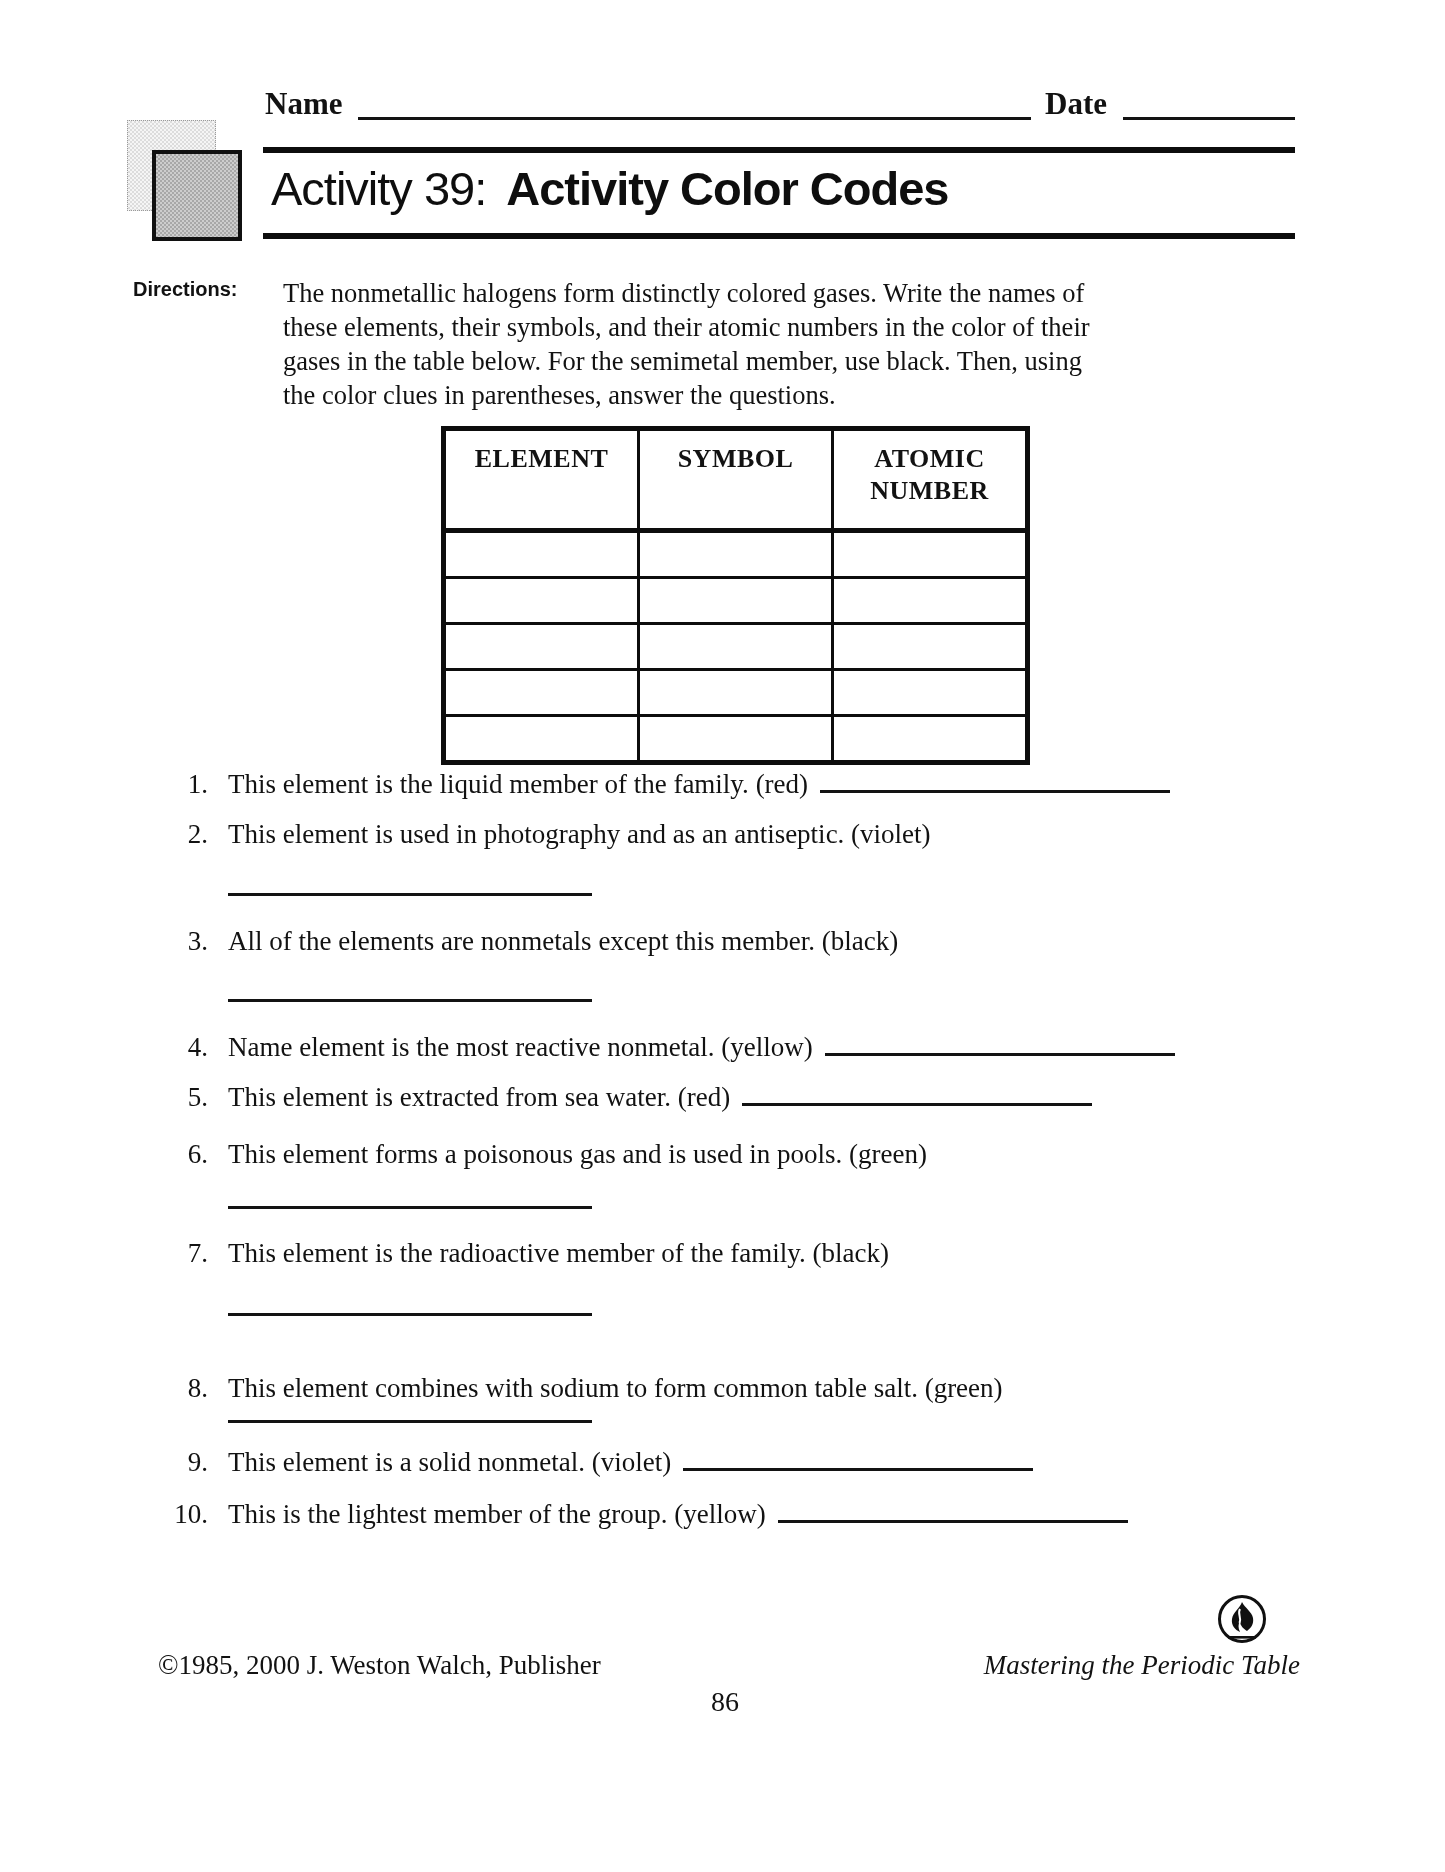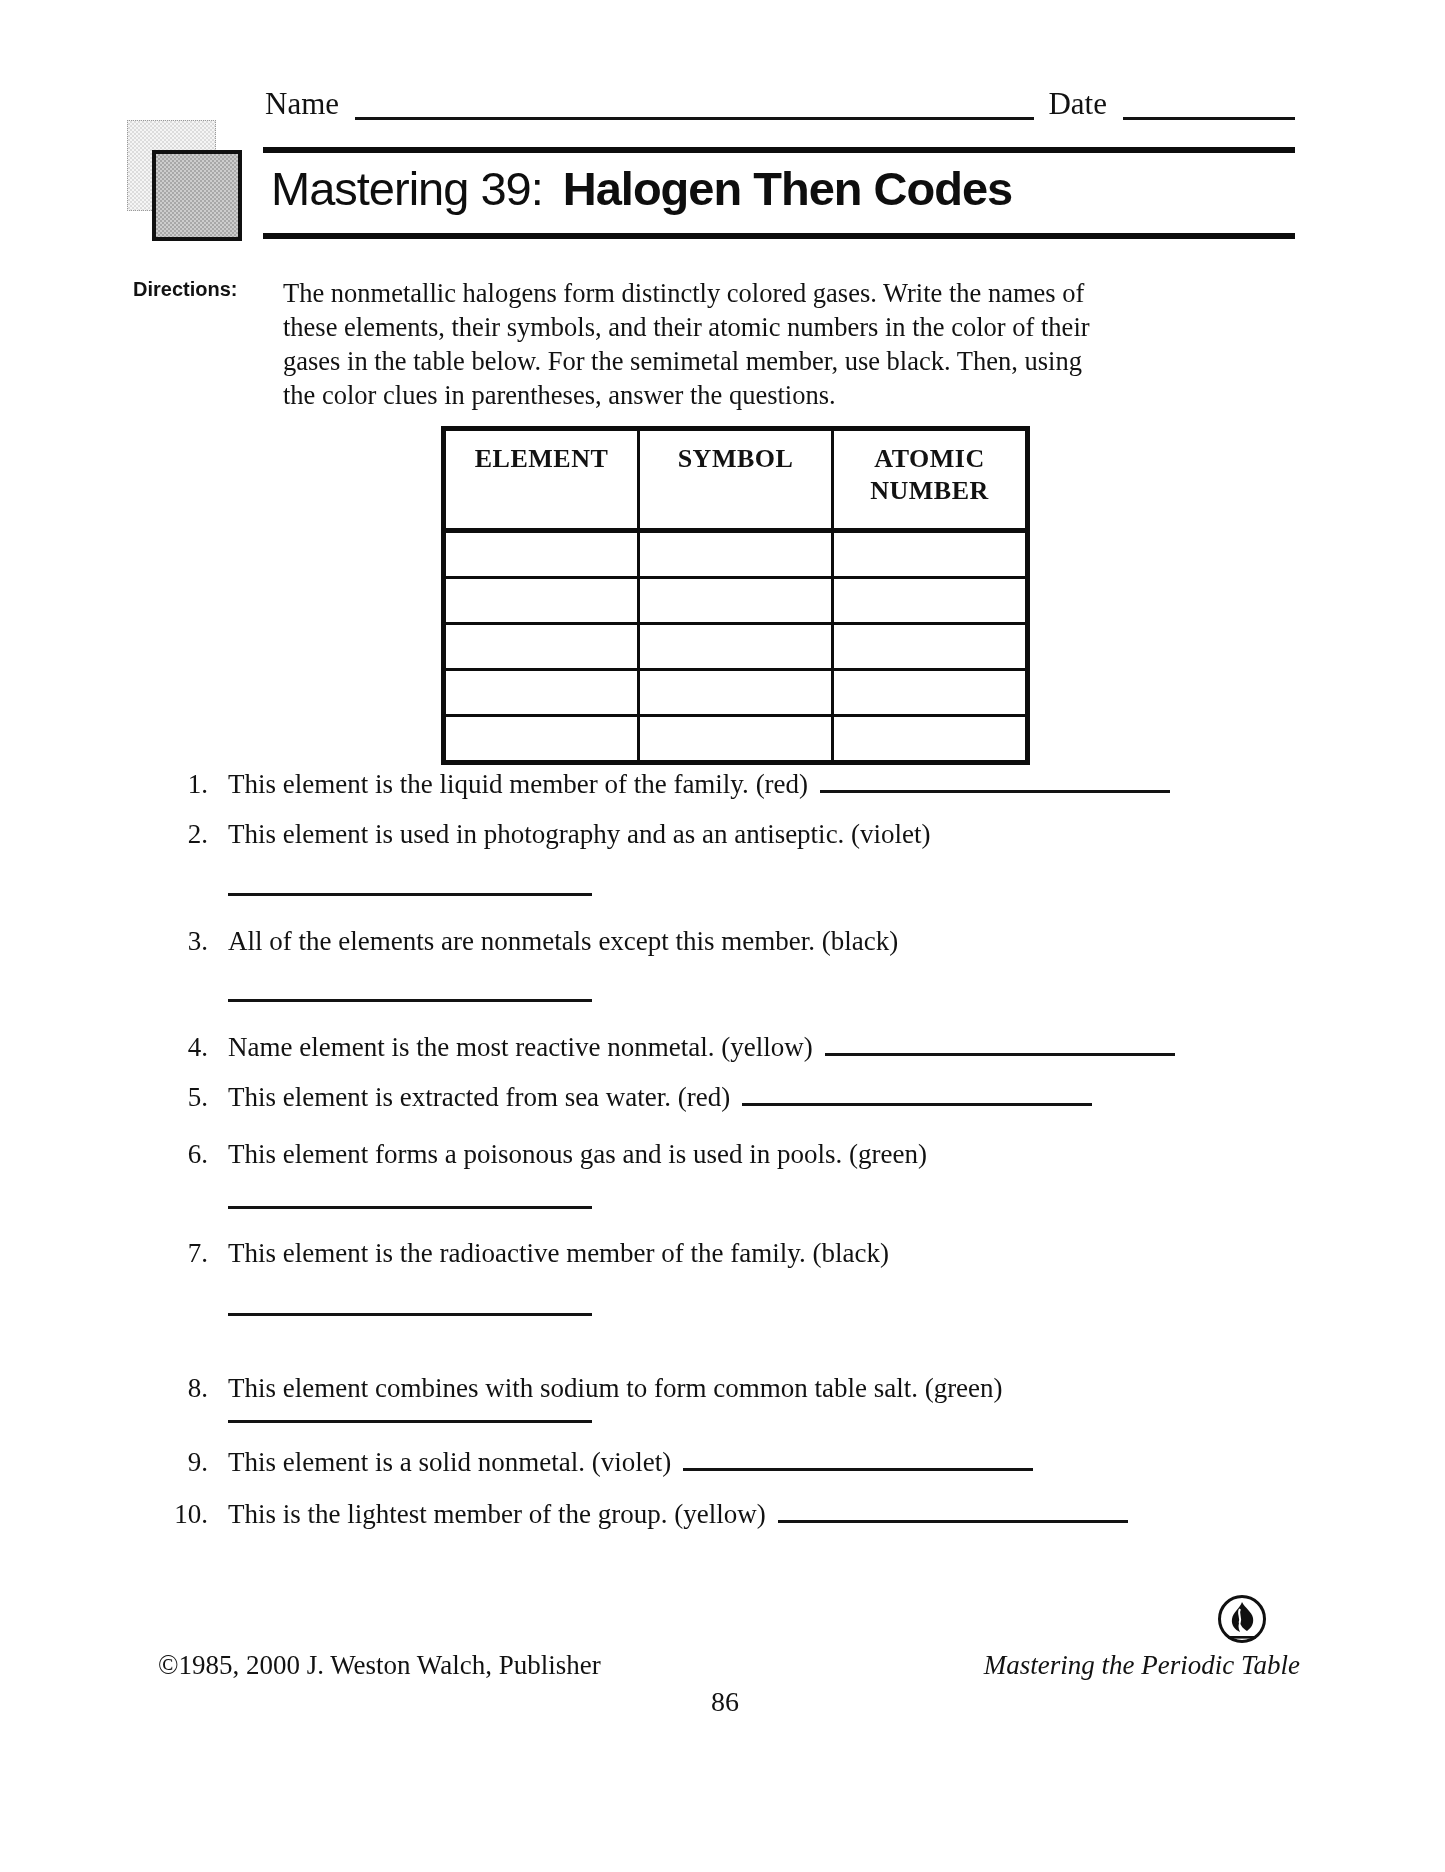--- a/index.html
+++ b/index.html
@@ -3,21 +3,21 @@
 <meta charset="utf-8">
 <style>
   html,body{margin:0;padding:0;background:#ffffff;}
   body{width:1445px;height:1872px;overflow:hidden;
        font-family:"Liberation Serif",serif;color:#121212;
        -webkit-font-smoothing:antialiased;}
   .page{position:relative;width:1445px;height:1872px;background:#fff;}
 
   
   .name-row{position:absolute;left:265px;top:86px;width:1030px;
-            display:flex;align-items:flex-end;font-size:31px;}
+            display:flex;align-items:flex-end;font-size:31px;font-weight:bold;}
   .write-line{border-bottom:3px solid #131313;height:26px;}
   .name-line{flex:1 1 auto;margin:0 14px 2px 16px;}
   .date-line{width:172px;margin:0 0 2px 16px;}
 
   
   .sq{position:absolute;}
   .sq-light{left:127px;top:120px;width:87px;height:89px;
             background:repeating-conic-gradient(#dcdcdc 0% 25%, #f5f5f5 0% 50%) 0 0/4px 4px;
             border:1px dotted #9a9a9a;}
   .sq-dark{left:152px;top:150px;width:82px;height:83px;
@@ -88,21 +88,21 @@
     <span class="write-line name-line"></span>
     <span>Date</span>
     <span class="write-line date-line"></span>
   </div>
 
   <div class="sq sq-light"></div>
   <div class="sq sq-dark"></div>
 
   <div class="rule rule-top"></div>
   <div class="title-row">
-    <span class="title-prefix">Mastering 39:</span><span class="title-main">Halogen Then Codes</span>
+    <span class="title-prefix">Activity 39:</span><span class="title-main">Activity Color Codes</span>
   </div>
   <div class="rule rule-bottom"></div>
 
   <div class="directions">
     <span class="dir-label">Directions:</span>
     <span class="dir-text">The nonmetallic halogens form distinctly colored gases. Write the names of these elements, their symbols, and their atomic numbers in the color of their gases in the table below. For the semimetal member, use black. Then, using the color clues in parentheses, answer the questions.</span>
   </div>
 
   <table class="answers-table">
     <thead>

